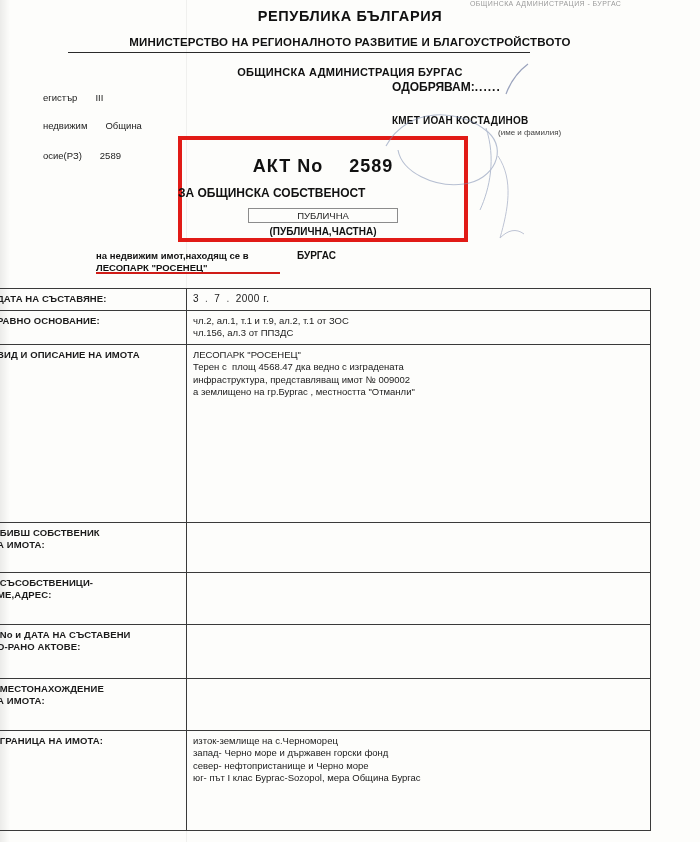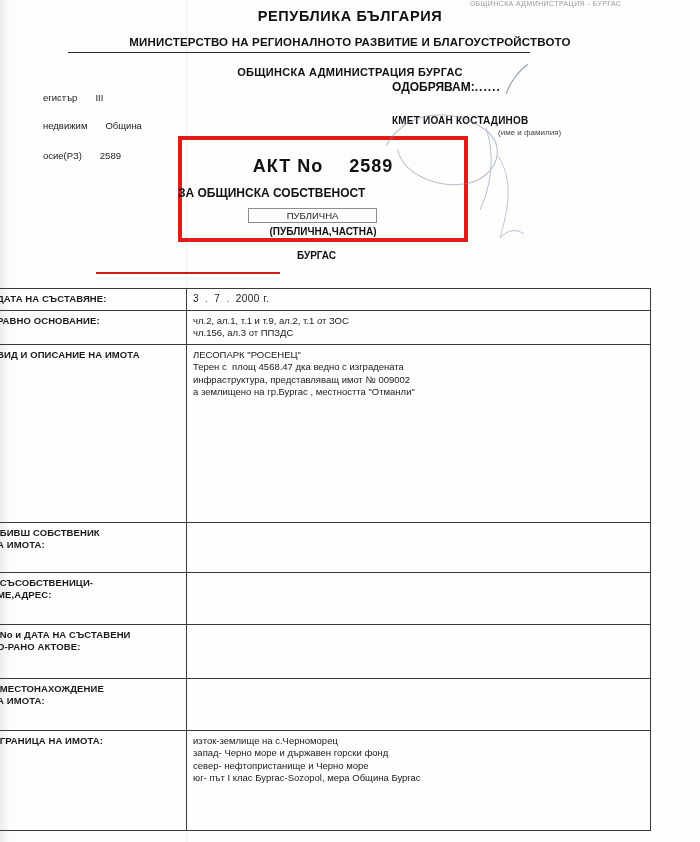--- a/index.html
+++ b/index.html
@@ -145,21 +145,21 @@
     top: 186px;
     left: 178px;
     width: 290px;
     font-size: 12px;
     font-weight: bold;
   }
   .publichna-box {
     position: absolute;
     top: 208px;
     left: 248px;
-    width: 129px;
+    width: 150px;
     height: 15px;
     border: 1px solid #8c8c8c;
     font-size: 9.5px;
     text-align: center;
     line-height: 13px;
     color: #222;
   }
   .publichna-note {
     position: absolute;
     top: 226px;
@@ -276,20 +276,24 @@
 
   <div class="redbox"></div>
 
   <div class="akt-line">
     <span>АКТ No</span><span class="num">2589</span>
   </div>
   <div class="akt-sub">ЗА ОБЩИНСКА СОБСТВЕНОСТ</div>
   <div class="publichna-box">ПУБЛИЧНА</div>
   <div class="publichna-note">(ПУБЛИЧНА,ЧАСТНА)</div>
 
+  <div class="prop-line">
+    <div>на недвижим имот,находящ се в</div>
+    <div>ЛЕСОПАРК "РОСЕНЕЦ"</div>
+  </div>
   <div class="prop-city">БУРГАС</div>
   <div class="prop-underline"></div>
 
   <table id="tbl">
     <tbody>
         <tr>
           <td class="lbl" style="height: 20px;">
             <div>ДАТА НА СЪСТАВЯНЕ:</div>
           </td>
           <td class="val">

